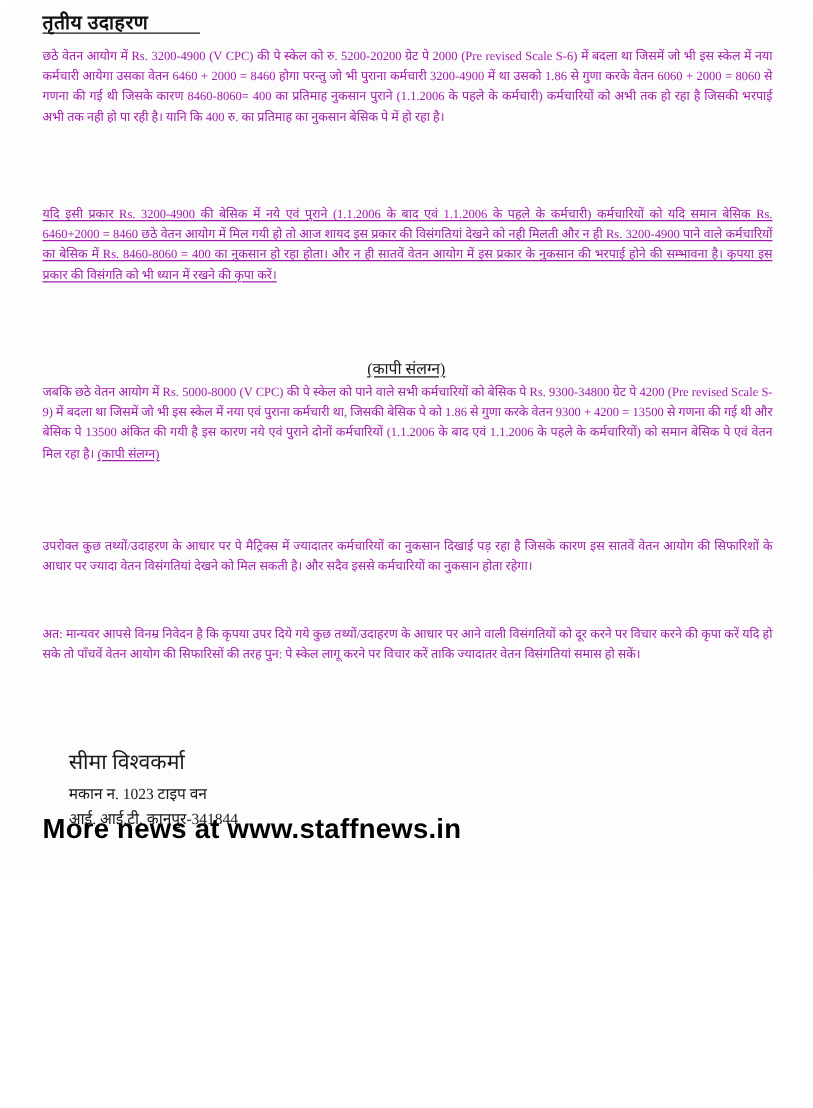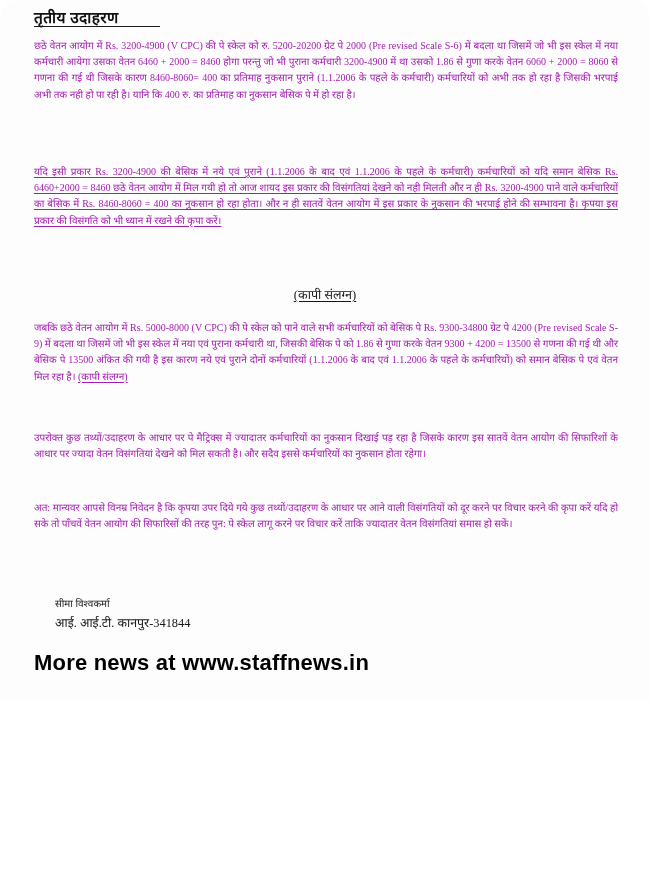--- a/index.html
+++ b/index.html
@@ -44,21 +44,21 @@
     position: absolute;
     left: 34px;
     width: 584px;
     font-size: 10px;
     line-height: 1.62;
     text-align: justify;
     color: #a21caf;
   }
   .para.p1 { top: 38px; }
   .para.p2 { top: 164px; }
-  .para.p3 { top: 320px; }
+  .para.p3 { top: 307px; }
   .para.p4 { top: 430px; }
   .para.p5 { top: 500px; }
   .para.p-under { text-decoration: underline; text-underline-offset: 2px; }
   .centered {
     position: absolute;
     left: 0;
     width: 650px;
     text-align: center;
     font-size: 12.6px;
     color: #16181c;
@@ -69,21 +69,21 @@
     text-underline-offset: 2px;
   }
   .sign-block {
     position: absolute;
     left: 55px;
     top: 596px;
     font-size: 12.4px;
     line-height: 1.68;
     color: #16181c;
   }
-  .sign-name { font-size: 10px; }
+  .sign-name { font-size: 17px; }
   .watermark {
     position: absolute;
     left: 34px;
     top: 650px;
     font-size: 22px;
     font-weight: 700;
     color: #000000;
     font-family: Liberation Sans, sans-serif;
     letter-spacing: 0.2px;
   }
@@ -116,19 +116,20 @@
     <span>जबकि छठे वेतन आयोग में Rs. 5000-8000 (V CPC) की पे स्केल को पाने वाले सभी कर्मचारियों को बेसिक पे Rs. 9300-34800 ग्रेट पे 4200 (Pre revised Scale S-9) में बदला था जिसमें जो  भी इस स्केल में नया एवं पुराना कर्मचारी था, जिसकी बेसिक पे को 1.86 से गुणा करके वेतन 9300 + 4200 = 13500 से गणना की गई थी और बेसिक पे 13500 अंकित की गयी है  इस कारण नये एवं पुराने दोनों कर्मचारियों (1.1.2006 के बाद एवं 1.1.2006 के पहले के कर्मचारियों) को समान बेसिक पे एवं वेतन मिल रहा है।</span>
     <span class="kapi-inline">(कापी संलग्न)</span>
   </div>
 
   <div class="para p5">अत: मान्यवर आपसे विनम्र निवेदन है कि कृपया उपर दिये गये कुछ तथ्यों/उदाहरण के आधार पर आने वाली विसंगतियों को दूर करने पर विचार करने की कृपा करें यदि हो सके तो पाँचवें वेतन आयोग की सिफारिसों की तरह पुन: पे स्केल लागू करने पर विचार करें ताकि ज्यादातर वेतन विसंगतियां समास हो सकें।</div>
 
   <div class="para p4">उपरोक्त कुछ तथ्यों/उदाहरण के आधार पर पे मैट्रिक्स में ज्यादातर कर्मचारियों का नुकसान दिखाई पड़ रहा है जिसके कारण इस सातवें वेतन आयोग की सिफारिशों के आधार पर ज्यादा वेतन विसंगतियां देखने को मिल सकती है। और सदैव इससे कर्मचारियों का नुकसान होता रहेगा।</div>
 
   <div class="sign-block">
     <div class="sign-name">सीमा विश्वकर्मा</div>
+    <div>मकान न. 1023 टाइप वन</div>
     <div>आई. आई.टी. कानपुर-341844</div>
   </div>
 
   <div class="watermark">More news at www.staffnews.in</div>
 
   <div class="blank-area"></div>
 </div>
 
 </body></html>

